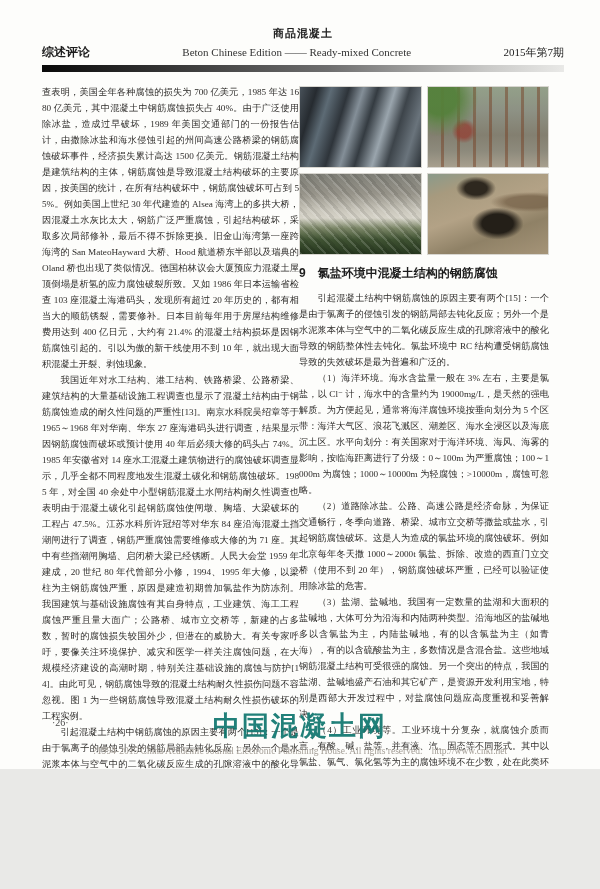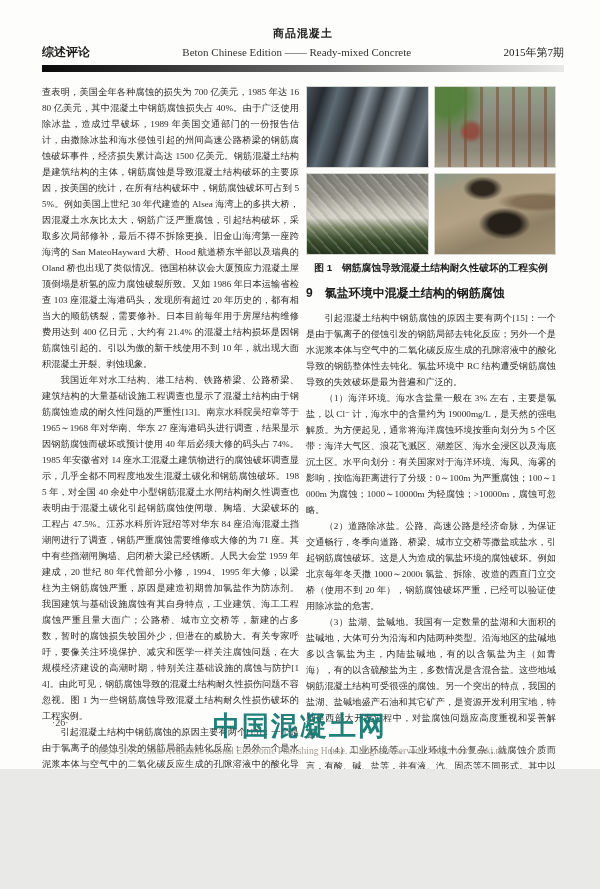--- a/index.html
+++ b/index.html
@@ -11,21 +11,21 @@
   }
   
   .hdr{padding:26px 36px 0 42px;}
   .hdr-journal{text-align:center;font-weight:bold;font-size:11px;letter-spacing:1px;color:#222;}
   .hdr-row{display:flex;justify-content:space-between;align-items:baseline;margin-top:3px;}
   .hdr-col-label{font-family:"Liberation Sans","DejaVu Sans",sans-serif;font-weight:bold;font-size:12px;color:#1d1d1d;}
   .hdr-edition{font-size:11px;color:#333;}
   .hdr-issue{font-size:11px;color:#222;}
   .hdr-rule{height:7px;margin-top:4px;background:linear-gradient(to right,#0a0a0a 0%,#2e2e2e 20%,#6e6e6e 55%,#c9c9c7 85%,#e9e9e7 100%);}
   
-  .cols{display:flex;gap:7px;padding:12px 36px 0 42px;}
+  .cols{display:flex;gap:0;padding:12px 36px 0 42px;}
   .colL{width:257px;}
   .colR{width:250px;}
   .body-p{margin:0;font-size:9.2px;line-height:16px;text-align:justify;text-indent:2em;word-break:break-all;color:#2e2c2a;}
   .body-p.cont{text-indent:0;}
   .sec-h{font-family:"Liberation Sans","DejaVu Sans",sans-serif;font-weight:bold;font-size:12px;color:#1c1c1c;margin:10px 0 8px 0;}
   .sub-h{font-family:"Liberation Sans","DejaVu Sans",sans-serif;font-weight:bold;font-size:9.6px;color:#1c1c1c;margin:3px 0 2px 0;}
   
   .fig{margin:2px 0 8px 0;}
   .photo-grid{display:grid;grid-template-columns:1fr 1fr;gap:5px;}
   .photo{height:80px;border:1px solid #d8d6d0;}
@@ -76,21 +76,20 @@
     </section>
 
     <section class="colR">
       <figure class="fig">
         <div class="photo-grid">
           <div class="photo ph-bridge"></div>
           <div class="photo ph-pier"></div>
           <div class="photo ph-spall"></div>
           <div class="photo ph-slab"></div>
         </div>
-        <figcaption class="fig-cap">图 1　钢筋腐蚀导致混凝土结构耐久性破坏的工程实例</figcaption>
       </figure>
       <h2 class="sec-h">9　氯盐环境中混凝土结构的钢筋腐蚀</h2>
       <p class="body-p">引起混凝土结构中钢筋腐蚀的原因主要有两个[15]：一个是由于氯离子的侵蚀引发的钢筋局部去钝化反应；另外一个是水泥浆本体与空气中的二氧化碳反应生成的孔隙溶液中的酸化导致的钢筋整体性去钝化。氯盐环境中 RC 结构遭受钢筋腐蚀导致的失效破坏是最为普遍和广泛的。</p>
       <p class="body-p">（1）海洋环境。海水含盐量一般在 3% 左右，主要是氯盐，以 Cl⁻ 计，海水中的含量约为 19000mg/L，是天然的强电解质。为方便起见，通常将海洋腐蚀环境按垂向划分为 5 个区带：海洋大气区、浪花飞溅区、潮差区、海水全浸区以及海底沉土区。水平向划分：有关国家对于海洋环境、海风、海雾的影响，按临海距离进行了分级：0～100m 为严重腐蚀；100～1000m 为腐蚀；1000～10000m 为轻腐蚀；&gt;10000m，腐蚀可忽略。</p>
       <p class="body-p">（2）道路除冰盐。公路、高速公路是经济命脉，为保证交通畅行，冬季向道路、桥梁、城市立交桥等撒盐或盐水，引起钢筋腐蚀破坏。这是人为造成的氯盐环境的腐蚀破坏。例如北京每年冬天撒 1000～2000t 氯盐、拆除、改造的西直门立交桥（使用不到 20 年），钢筋腐蚀破坏严重，已经可以验证使用除冰盐的危害。</p>
       <p class="body-p">（3）盐湖、盐碱地。我国有一定数量的盐湖和大面积的盐碱地，大体可分为沿海和内陆两种类型。沿海地区的盐碱地多以含氯盐为主，内陆盐碱地，有的以含氯盐为主（如青海），有的以含硫酸盐为主，多数情况是含混合盐。这些地域钢筋混凝土结构可受很强的腐蚀。另一个突出的特点，我国的盐湖、盐碱地盛产石油和其它矿产，是资源开发利用宝地，特别是西部大开发过程中，对盐腐蚀问题应高度重视和妥善解决。</p>
       <p class="body-p">（4）工业环境等。工业环境十分复杂，就腐蚀介质而言，有酸、碱、盐等，并有液、汽、固态等不同形式。其中以氯盐、氯气、氯化氢等为主的腐蚀环境不在少数，处在此类环境中的钢筋混凝土结构，其腐蚀破坏往往是迅速而又严重的。</p>
       <h3 class="sub-h">2.2　氯离子侵蚀导致混凝土结构钢筋腐蚀问题的严重性</h3>
     </section>
 

